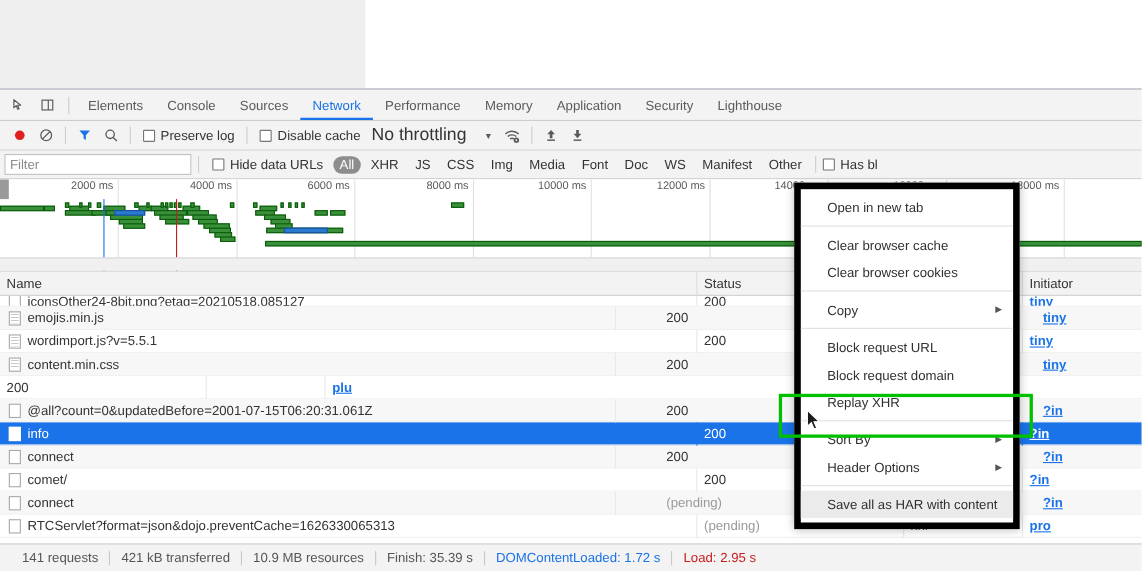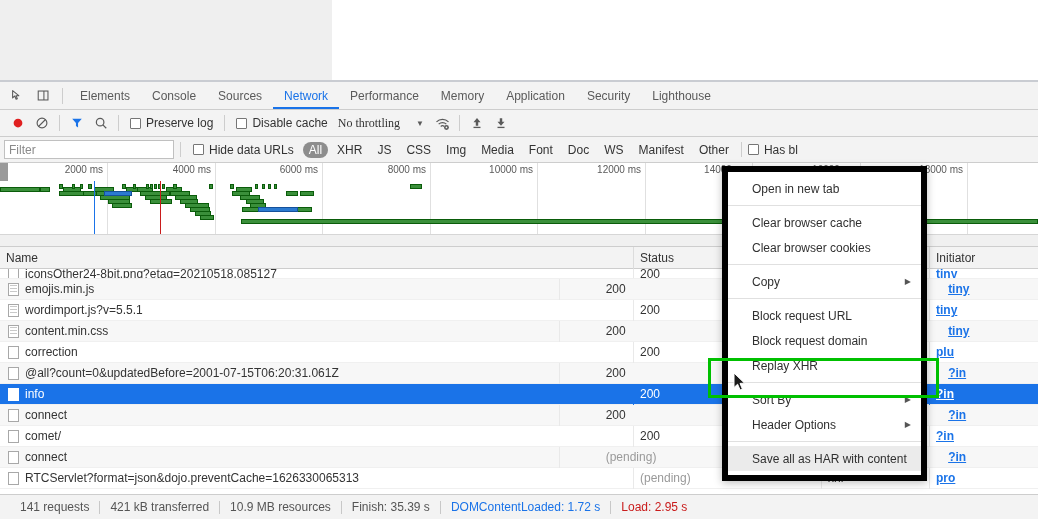--- a/index.html
+++ b/index.html
@@ -41,21 +41,21 @@
     position:relative; height:27px; background:#f3f3f3;
     border-bottom:1px solid #cdcdcd;
     display:flex; align-items:center; padding-left:6px;
   }
   .tl-icon { width:24px; height:24px; display:flex; align-items:center; justify-content:center; cursor:pointer; }
   .tl-sep { width:1px; height:16px; background:#cdcdcd; margin:0 5px; }
   .chk-wrap { display:flex; align-items:center; gap:5px; padding:0 6px; cursor:pointer; white-space:nowrap; }
   .chkbox { width:11px; height:11px; border:1px solid #767676; background:#fff; border-radius:1px; display:inline-block; }
   .chk-lbl { font-size:12px; color:#333; }
   .throttle { display:flex; align-items:center; gap:2px; padding-left:4px; cursor:pointer; white-space:nowrap; }
-  .throttle-txt { font-size:12px; color:#333;font-family:Liberation Serif, serif; }
+  .throttle-txt { font-size:16px; color:#333; }
   .caret-dn { font-size:8px; color:#5a5a5a; padding:0 6px 0 14px; }
 
   
   .filterbar {
     position:relative; height:26px; background:#f3f3f3;
     border-bottom:1px solid #cdcdcd;
     display:flex; align-items:center;
   }
   .filter-input {
     width:170px; height:19px; margin-left:4px;
@@ -419,24 +419,20 @@
             <span class="ficon doc"></span>
             <span>content.min.css</span>
           </div>
           <div class="td c-status">200</div>
           <div class="td c-type"></div>
           <div class="td c-init">
             <span class="init-link">tiny</span>
           </div>
         </div>
         <div class="trow">
-          <div class="td c-name">
-            <span class="ficon"></span>
-            <span>correction</span>
-          </div>
           <div class="td c-status">200</div>
           <div class="td c-type"></div>
           <div class="td c-init">
             <span class="init-link">plu</span>
           </div>
         </div>
         <div class="trow alt">
           <div class="td c-name">
             <span class="ficon"></span>
             <span>@all?count=0&amp;updatedBefore=2001-07-15T06:20:31.061Z</span>

